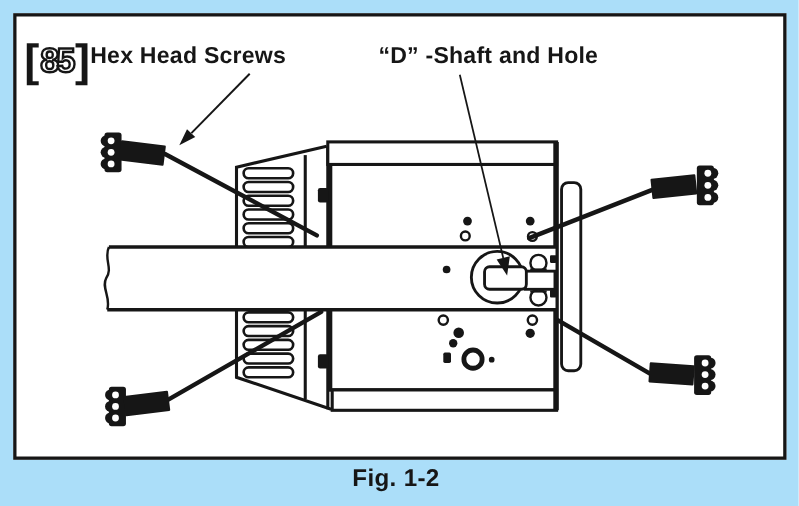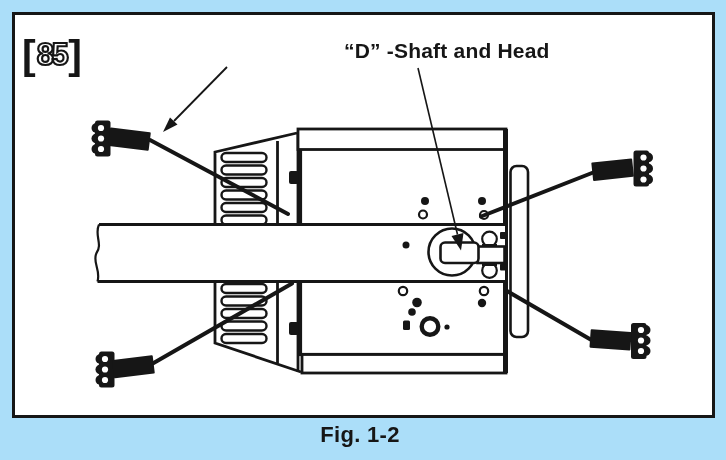--- a/index.html
+++ b/index.html
@@ -182,17 +182,18 @@
       <polygon class="blk" points="461,250.5 463.5,233 451.5,236"></polygon>
     </g>
   </svg>
 
   <div class="partref">
     <span class="bracket">[</span>
     <span class="bubble">85</span>
     <span class="bracket">]</span>
   </div>
 
-  <div class="label d-label">“D” -Shaft and Head</div>
+  <div class="label hex-label">Hex Head Screws</div>
+  <div class="label d-label">“D” -Shaft and Hole</div>
 
   <div class="caption">Fig. 1-2</div>
 
 </div>
 
 </body></html>

